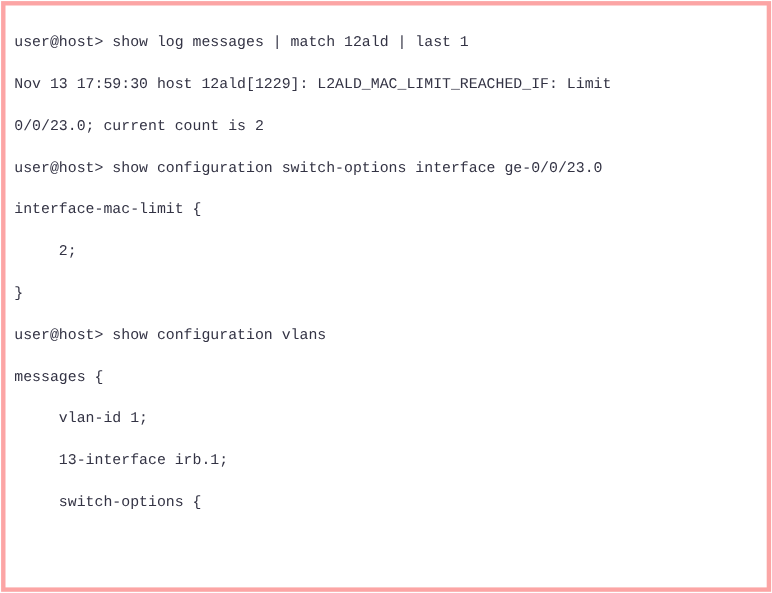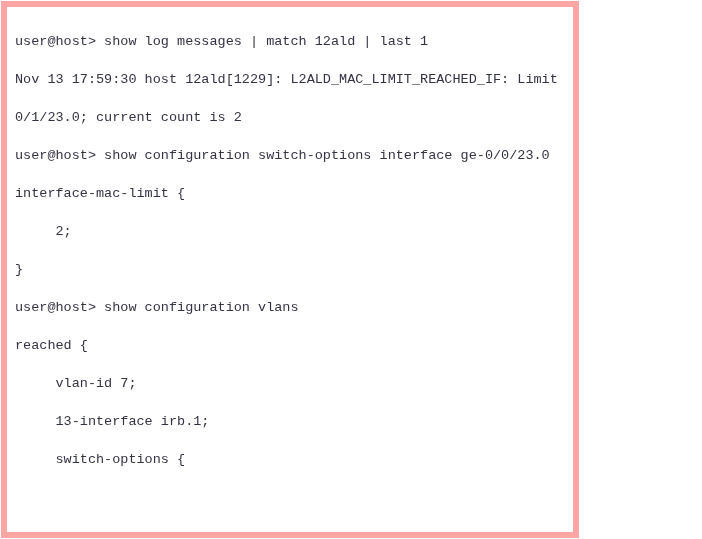--- a/index.html
+++ b/index.html
@@ -6,51 +6,51 @@
       margin: 0;
       padding: 0;
       box-sizing: border-box;
     }
     body {
       width: 702px;
       height: 539px;
       background: #ffffff;
     }
     .terminal {
-      width: 578px;
+      width: 700px;
       height: 537px;
       margin: 1px;
-      border: 6px solid #fca5a5;
+      border: 4px solid #fca5a5;
       background: #ffffff;
       padding: 6px 8px;
       font-family: "Courier New", Courier, monospace;
       font-size: 13.5px;
       line-height: 19px;
       color: #333344;
       white-space: pre;
       overflow: hidden;
     }
     .line {
       display: block;
     }
   </style>
 </head>
 <body>
 
 <div class="terminal">
 <span class="line">user@host&gt; show log messages | match 12ald | last 1</span>
 <span class="line">Nov 13 17:59:30 host 12ald[1229]: L2ALD_MAC_LIMIT_REACHED_IF: Limit</span>
-<span class="line">0/1/23.0; current count is 2</span>
+<span class="line">0/0/23.0; current count is 2</span>
 <span class="line">user@host&gt; show configuration switch-options interface ge-0/0/23.0</span>
 <span class="line">interface-mac-limit {</span>
 <span class="line">     2;</span>
 <span class="line">}</span>
 <span class="line">user@host&gt; show configuration vlans</span>
-<span class="line">reached {</span>
-<span class="line">     vlan-id 7;</span>
+<span class="line">messages {</span>
+<span class="line">     vlan-id 1;</span>
 <span class="line">     13-interface irb.1;</span>
 <span class="line">     switch-options {</span>
 
 
 
 
 
 
 
 

